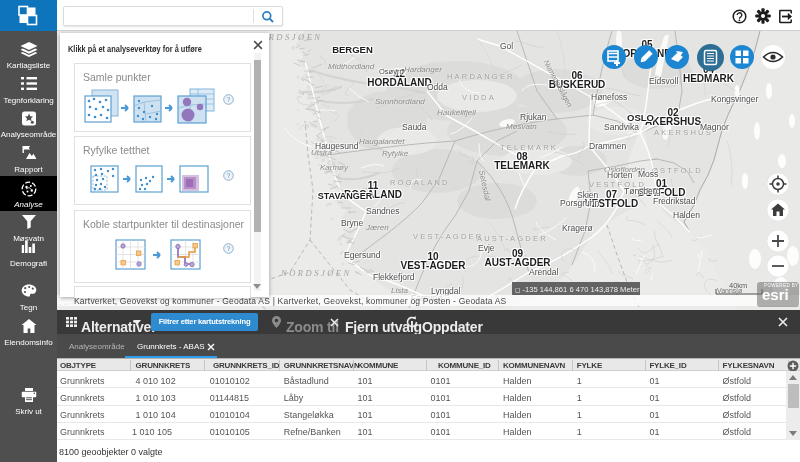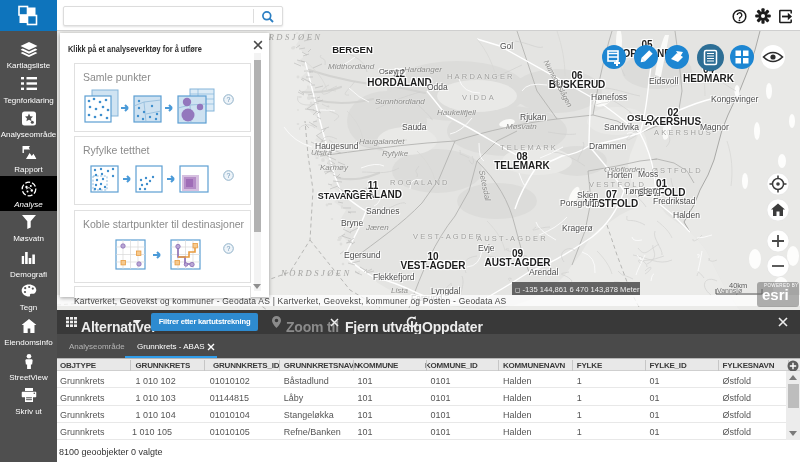--- a/index.html
+++ b/index.html
@@ -512,21 +512,21 @@
         <path d="M5 8l3-1.5 2.5 2" stroke="#fff" stroke-width=".8" fill="none"></path>
       </svg>
       <div class="lbl">Analyse</div>
     </div>
   <div class="sbitem" style="top:179px;">
       <svg width="14" height="14" viewBox="0 0 14 14">
         <path d="M0 0h14l-5.3 6.2v6.3L5.3 14V6.2z" fill="#fff"></path>
       </svg>
       <div class="lbl">Møsvatn</div>
     </div>
-  <div class="sbitem" style="top:215px;">
+  <div class="sbitem" style="top:204px;">
       <svg width="15" height="13" viewBox="0 0 15 13">
         <rect x="0" y="5" width="2.6" height="8" fill="#fff"></rect>
         <rect x="3.6" y="1" width="2.6" height="12" fill="#fff"></rect>
         <rect x="7.2" y="7" width="2.6" height="6" fill="#fff"></rect>
         <rect x="10.8" y="3.5" width="2.6" height="9.5" fill="#fff"></rect>
       </svg>
       <div class="lbl">Demografi</div>
     </div>
   <div class="sbitem" style="top:248px;">
       <svg width="16" height="14" viewBox="0 0 16 14">
@@ -536,27 +536,20 @@
         <circle cx="11.8" cy="4.6" r="1.1" fill="#4f4f4f"></circle>
         <circle cx="4" cy="8" r="1.1" fill="#4f4f4f"></circle>
       </svg>
       <div class="lbl">Tegn</div>
     </div>
   <div class="sbitem" style="top:283px;">
       <svg width="15" height="14" viewBox="0 0 15 14">
         <path d="M7.5 0L0 6h2v8h4.2V9.5h2.6V14H13V6h2z" fill="#fff"></path>
       </svg>
       <div class="lbl">Eiendomsinfo</div>
-    </div>
-  <div class="sbitem" style="top:317.5px;">
-      <svg width="12" height="15" viewBox="0 0 12 15">
-        <circle cx="6" cy="2.3" r="2.3" fill="#fff"></circle>
-        <path d="M3.6 5.3h4.8c.8 0 1.3.6 1.2 1.4l-.5 3.8H7.9V15H4.1v-4.5H2.9L2.4 6.7c-.1-.8.4-1.4 1.2-1.4z" fill="#fff"></path>
-      </svg>
-      <div class="lbl">StreetView</div>
     </div>
   <div class="sbitem" style="top:352px;">
       <svg width="15" height="14" viewBox="0 0 15 14">
         <rect x="3.5" y="0" width="8" height="3" fill="#fff"></rect>
         <rect x="0" y="3.8" width="15" height="5.4" rx="1" fill="#fff"></rect>
         <rect x="3.5" y="8" width="8" height="6" fill="#fff"></rect>
         <rect x="4.6" y="9.3" width="5.8" height="1" fill="#4f4f4f"></rect>
         <rect x="4.6" y="11.2" width="5.8" height="1" fill="#4f4f4f"></rect>
         <circle cx="12.8" cy="5.2" r=".8" fill="#4f4f4f"></circle>
       </svg>
@@ -743,21 +736,21 @@
     </svg>
   <div id="tabline"></div>
 </div>
 <div id="btable" class="abs">
   <div id="thead">
     <span class="hc" style="left:3px;">OBJTYPE</span>
       <span class="hc" style="left:78.6px;">GRUNNKRETS</span>
       <span class="hc" style="left:156px;">GRUNNKRETS_ID</span>
       <span class="hc" style="left:226.8px;">GRUNNKRETSNAVN</span>
       <span class="hc" style="left:300.4px;">KOMMUNE</span>
-      <span class="hc" style="left:368px;">KOMMUNE_ID</span>
+      <span class="hc" style="left:381px;">KOMMUNE_ID</span>
       <span class="hc" style="left:446px;">KOMMUNENAVN</span>
       <span class="hc" style="left:519.8px;">FYLKE</span>
       <span class="hc" style="left:592.4px;">FYLKE_ID</span>
       <span class="hc" style="left:665.6px;">FYLKESNAVN</span>
     <span class="hsep" style="left:73px;"></span>
       <span class="hsep" style="left:147px;"></span>
       <span class="hsep" style="left:221.7px;"></span>
       <span class="hsep" style="left:295.7px;"></span>
       <span class="hsep" style="left:368.7px;"></span>
       <span class="hsep" style="left:441.4px;"></span>
@@ -765,21 +758,21 @@
       <span class="hsep" style="left:587.7px;"></span>
       <span class="hsep" style="left:660.8px;"></span>
       <span class="hsep" style="left:731px;"></span>
     <svg style="position:absolute;right:1.5px;top:0.5px;" width="12" height="12" viewBox="0 0 12 12">
         <circle cx="6" cy="6" r="5.5" fill="#5d5d5d"></circle>
         <path d="M6 2.8v6.4M2.8 6h6.4" stroke="#fff" stroke-width="1.4"></path>
       </svg>
   </div>
   <div class="row" style="top:13px;">
     <span class="rc" style="left:3px;">Grunnkrets</span>
-      <span class="rc" style="left:78.6px;">1 010 102</span>
+      <span class="rc" style="left:78.6px;">4 010 102</span>
       <span class="rc" style="left:152.7px;">01010102</span>
       <span class="rc" style="left:226.8px;">Båstadlund</span>
       <span class="rc" style="left:300.4px;">101</span>
       <span class="rc" style="left:373.5px;">0101</span>
       <span class="rc" style="left:446px;">Halden</span>
       <span class="rc" style="left:519.8px;">1</span>
       <span class="rc" style="left:592.4px;">01</span>
       <span class="rc" style="left:665.6px;">Østfold</span>
   </div>
   <div class="row" style="top:30.3px;">

